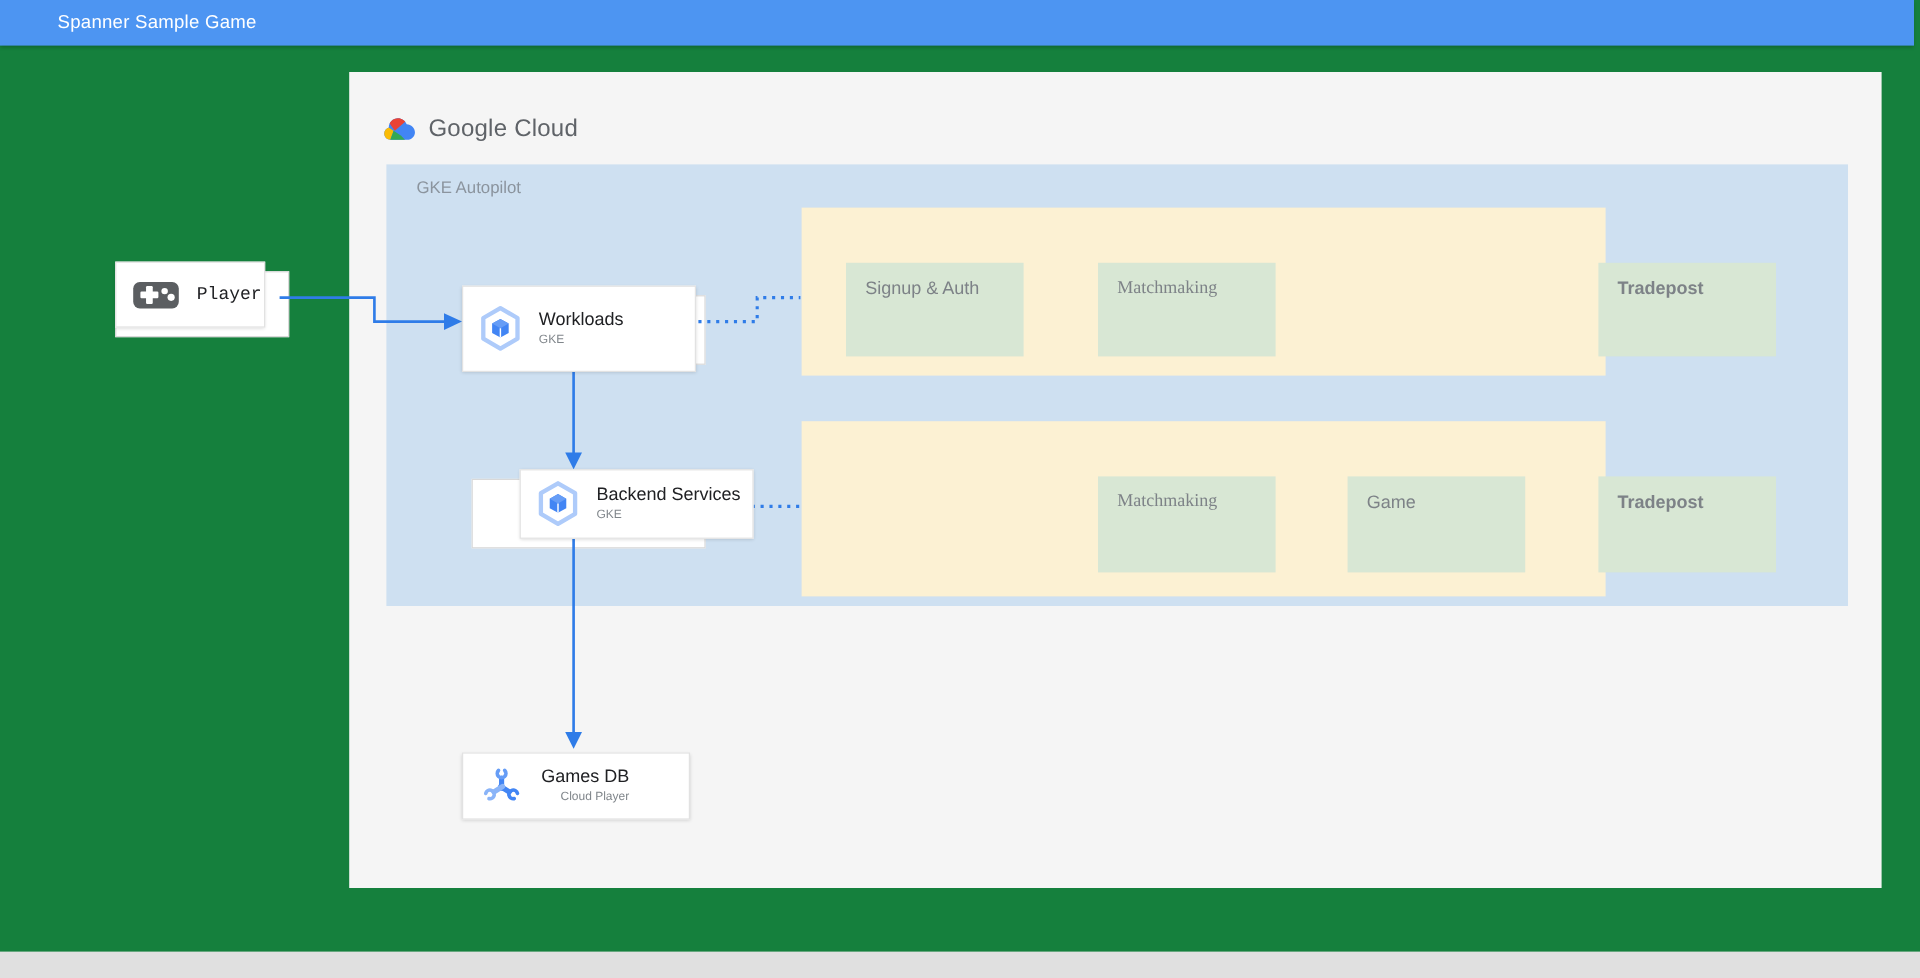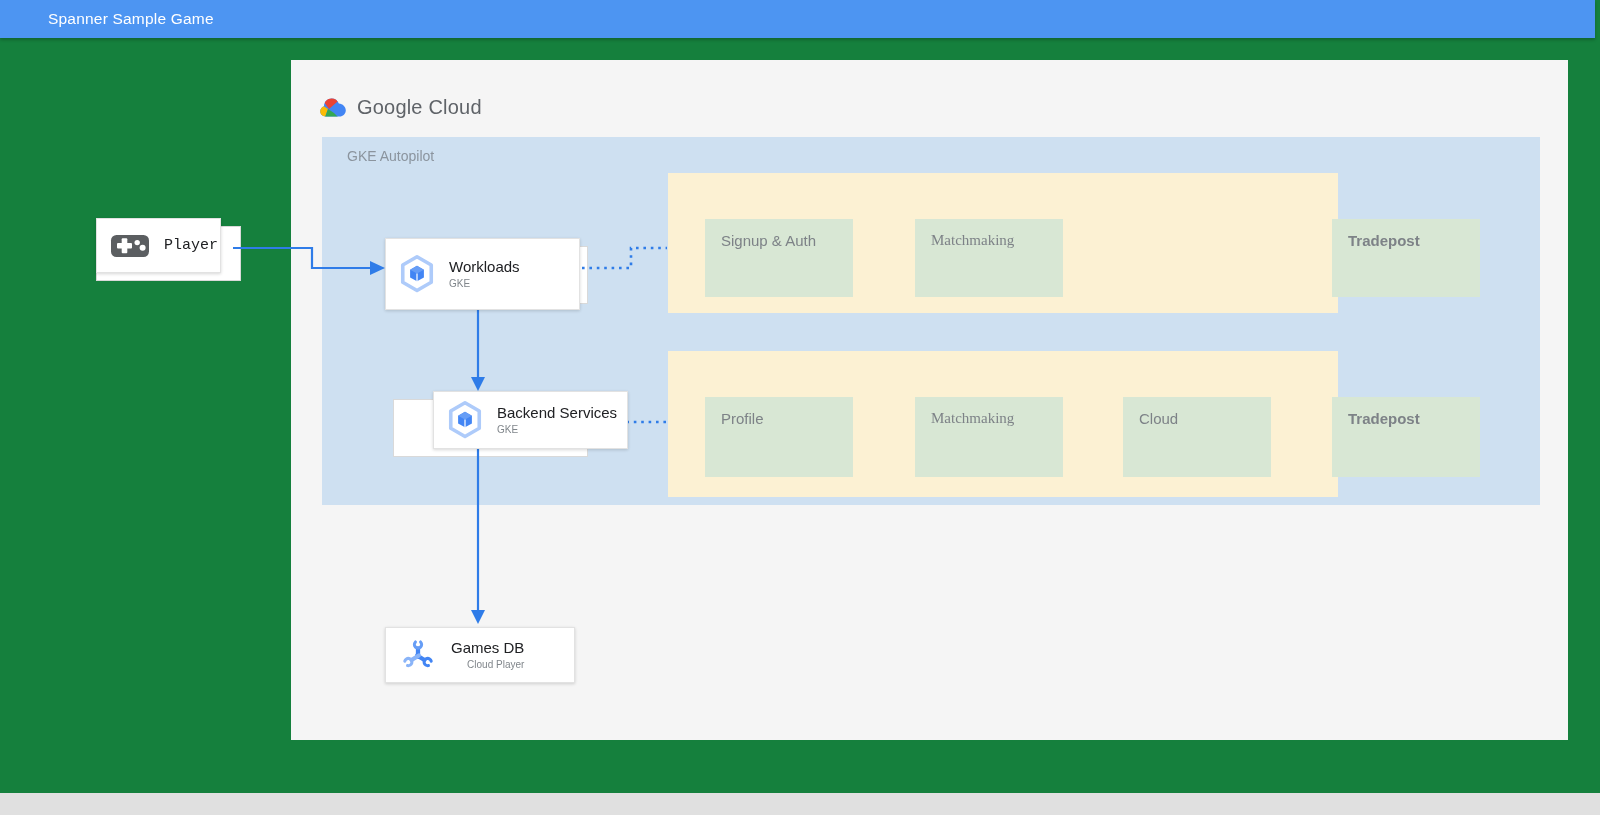--- a/index.html
+++ b/index.html
@@ -98,23 +98,22 @@
     <div class="zone">
       <div class="zone-label">GKE Autopilot</div>
 
       <div class="grp row1">
         <div class="srv c1">Signup &amp; Auth</div>
         <div class="srv c2">Matchmaking</div>
         <div class="srv c4">Tradepost</div>
       </div>
 
       <div class="grp row2">
-        <div class="srv c1">Profile</div>
         <div class="srv c2">Matchmaking</div>
-        <div class="srv c3">Cloud</div>
+        <div class="srv c3">Game</div>
         <div class="srv c4">Tradepost</div>
       </div>
     </div>
   </div>
 
   <div class="card-shadow shadow player"></div>
   <div class="card-shadow shadow workloads"></div>
   <div class="card-shadow shadow backend"></div>
 
   <svg class="connectors" width="1600" height="815">

